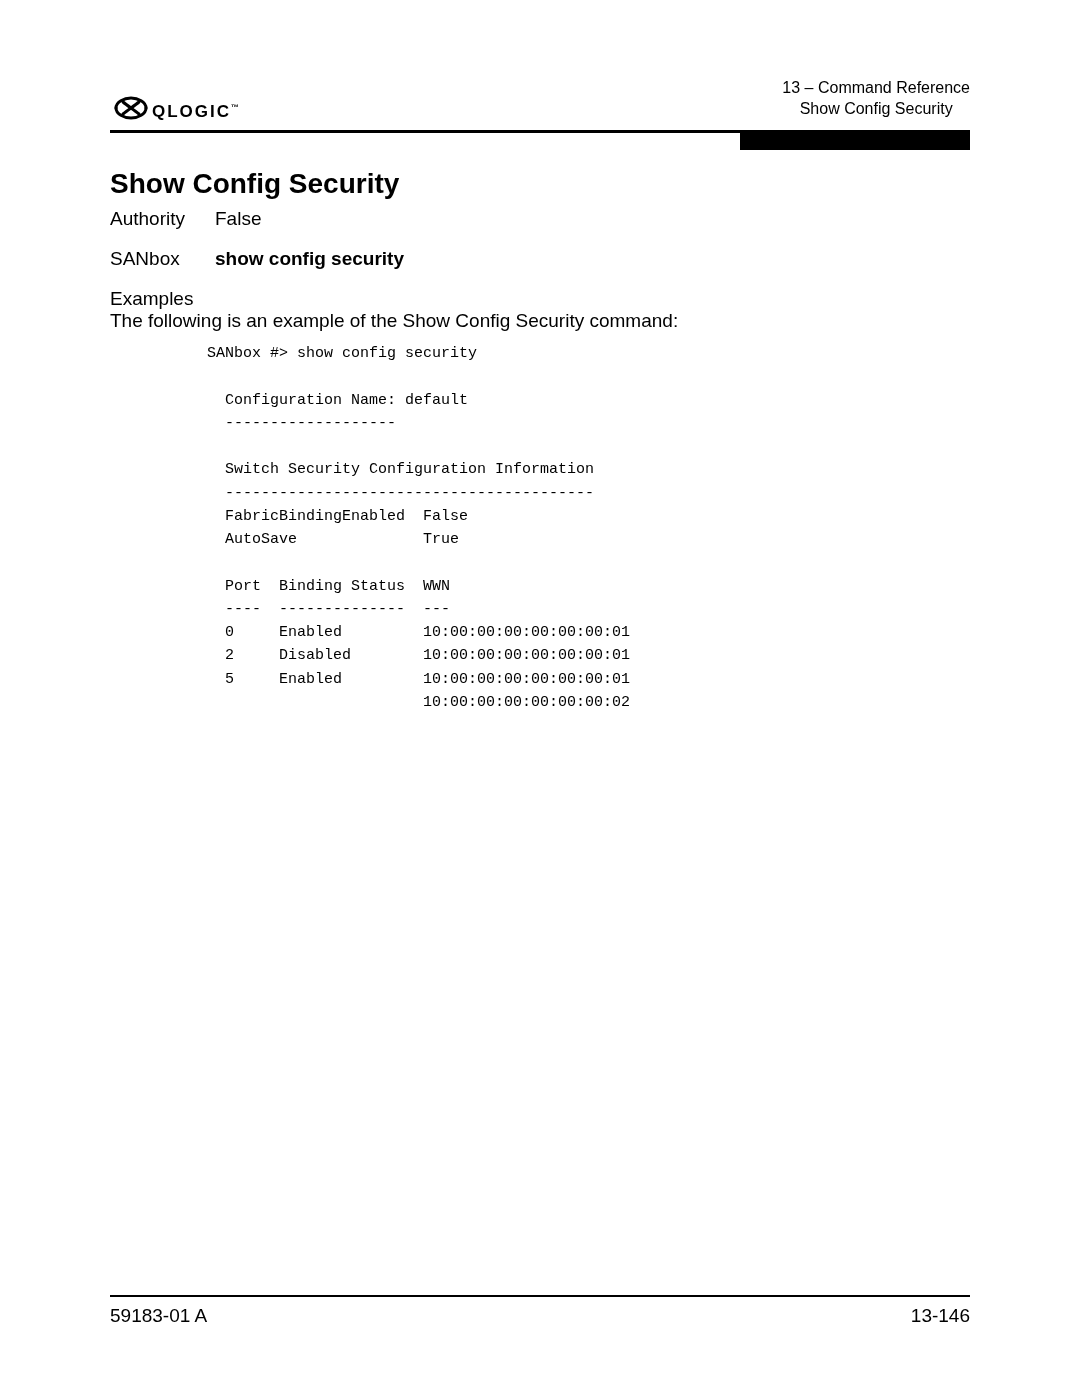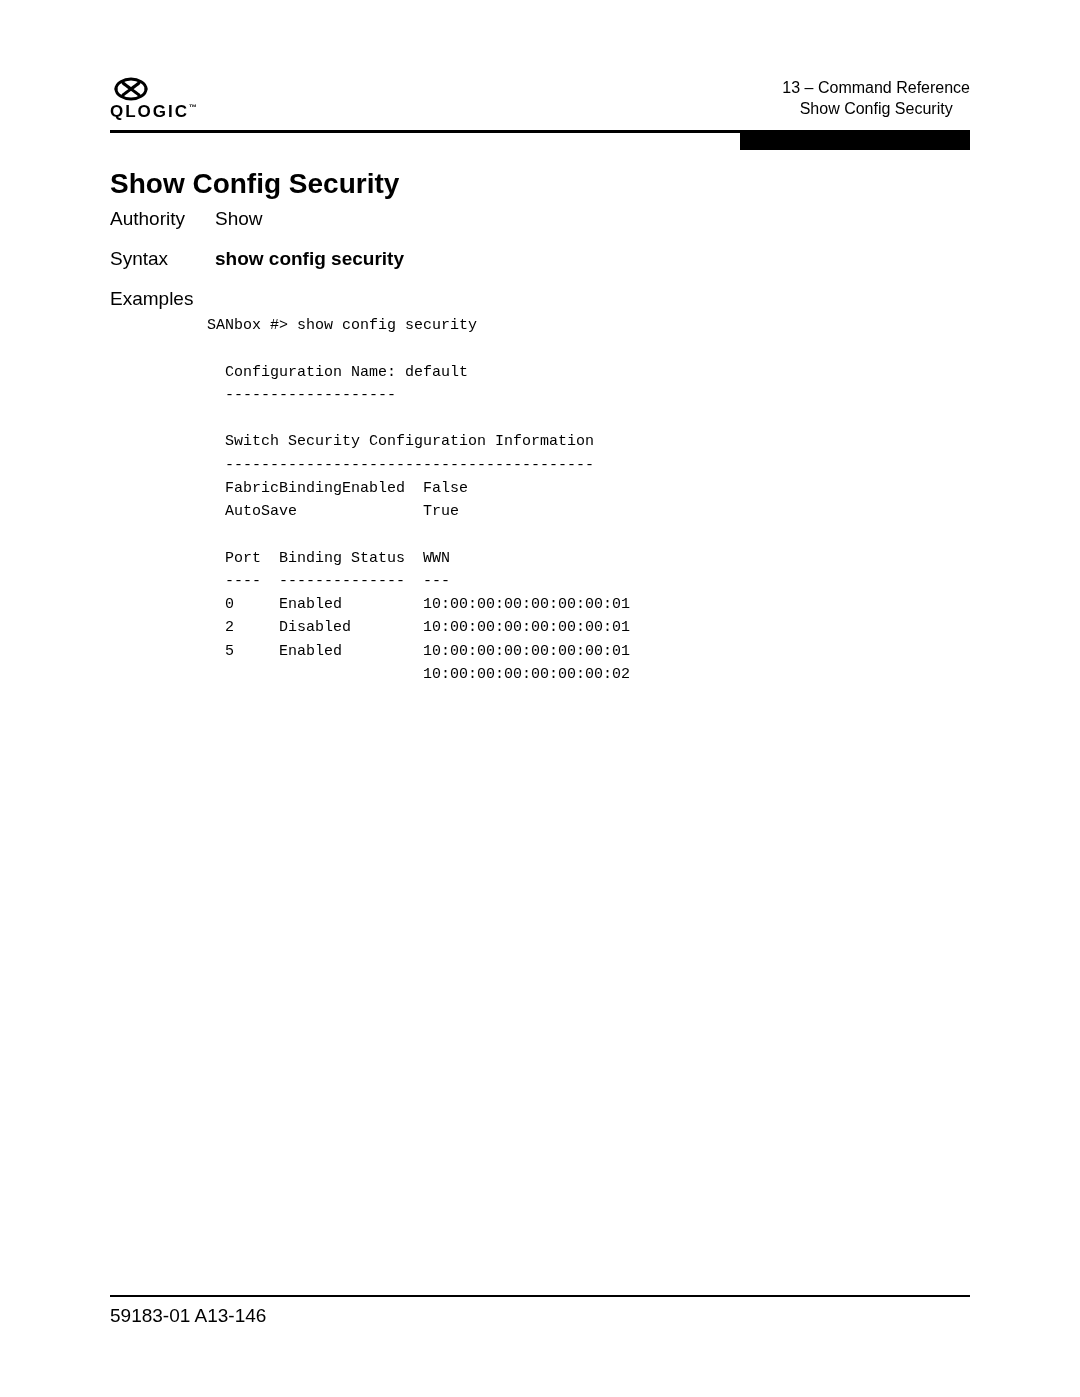--- a/index.html
+++ b/index.html
@@ -19,22 +19,21 @@
     padding: 60px 110px 60px 110px;
   }
   .header {
     display: flex;
     justify-content: space-between;
     align-items: flex-end;
     height: 60px;
   }
   .logo {
     display: flex;
-    flex-direction: column;
-    align-items: flex-start;
+    align-items: flex-end;
     line-height: 1;
   }
   .logo-mark svg { display:block; }
   .logo-text {
     font-size: 17px;
     letter-spacing: 2px;
     font-weight: 700;
     margin-top: 2px;
     font-family: Arial, Helvetica, sans-serif;
   }
@@ -97,20 +96,21 @@
     right: 110px;
     bottom: 70px;
   }
   .hr-thin {
     border: none;
     border-top: 2px solid #000;
     margin: 0 0 8px 0;
   }
   .footer-row {
     display: flex;
+    justify-content: space-between;
     font-size: 19px;
   }
 </style>
 </head>
 <body>
 
 <div class="page">
 
   <div class="header">
     <div class="logo">
@@ -131,30 +131,31 @@
   </div>
 
   <hr class="hr-thick">
   <div class="black-tab"></div>
 
   <div class="content">
     <h1 class="title">Show Config Security</h1>
 
     <div class="row">
       <div class="label">Authority</div>
-      <div class="value">Show</div>
+      <div class="value">False</div>
     </div>
 
     <div class="row">
-      <div class="label">Syntax</div>
+      <div class="label">SANbox</div>
       <div class="value bold">show config security</div>
     </div>
 
     <div class="row" style="margin-bottom:4px;flex-direction:column;">
       <div class="label">Examples</div>
+      <div class="value intro">The following is an example of the Show Config Security command:</div>
     </div>
 
     <div class="example-block">
       <pre class="terminal">SANbox #&gt; show config security
 
   Configuration Name: default
   -------------------
 
   Switch Security Configuration Information
   -----------------------------------------

